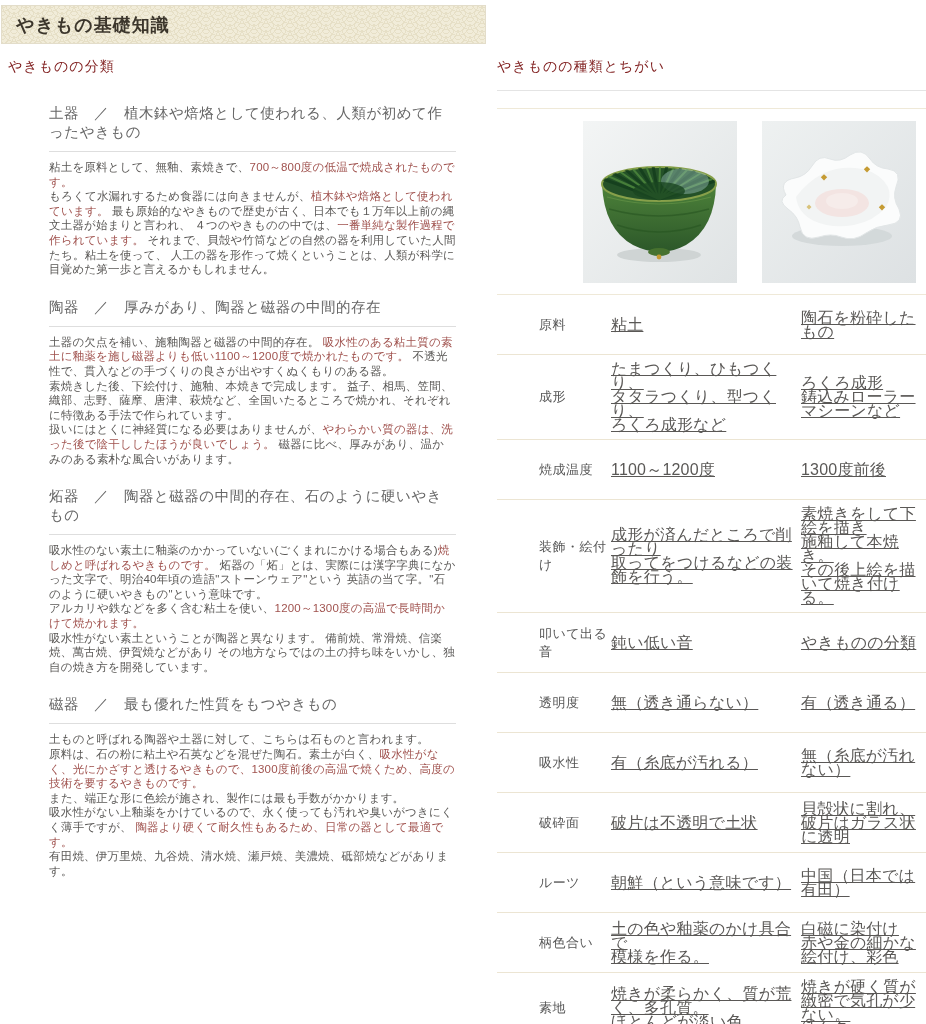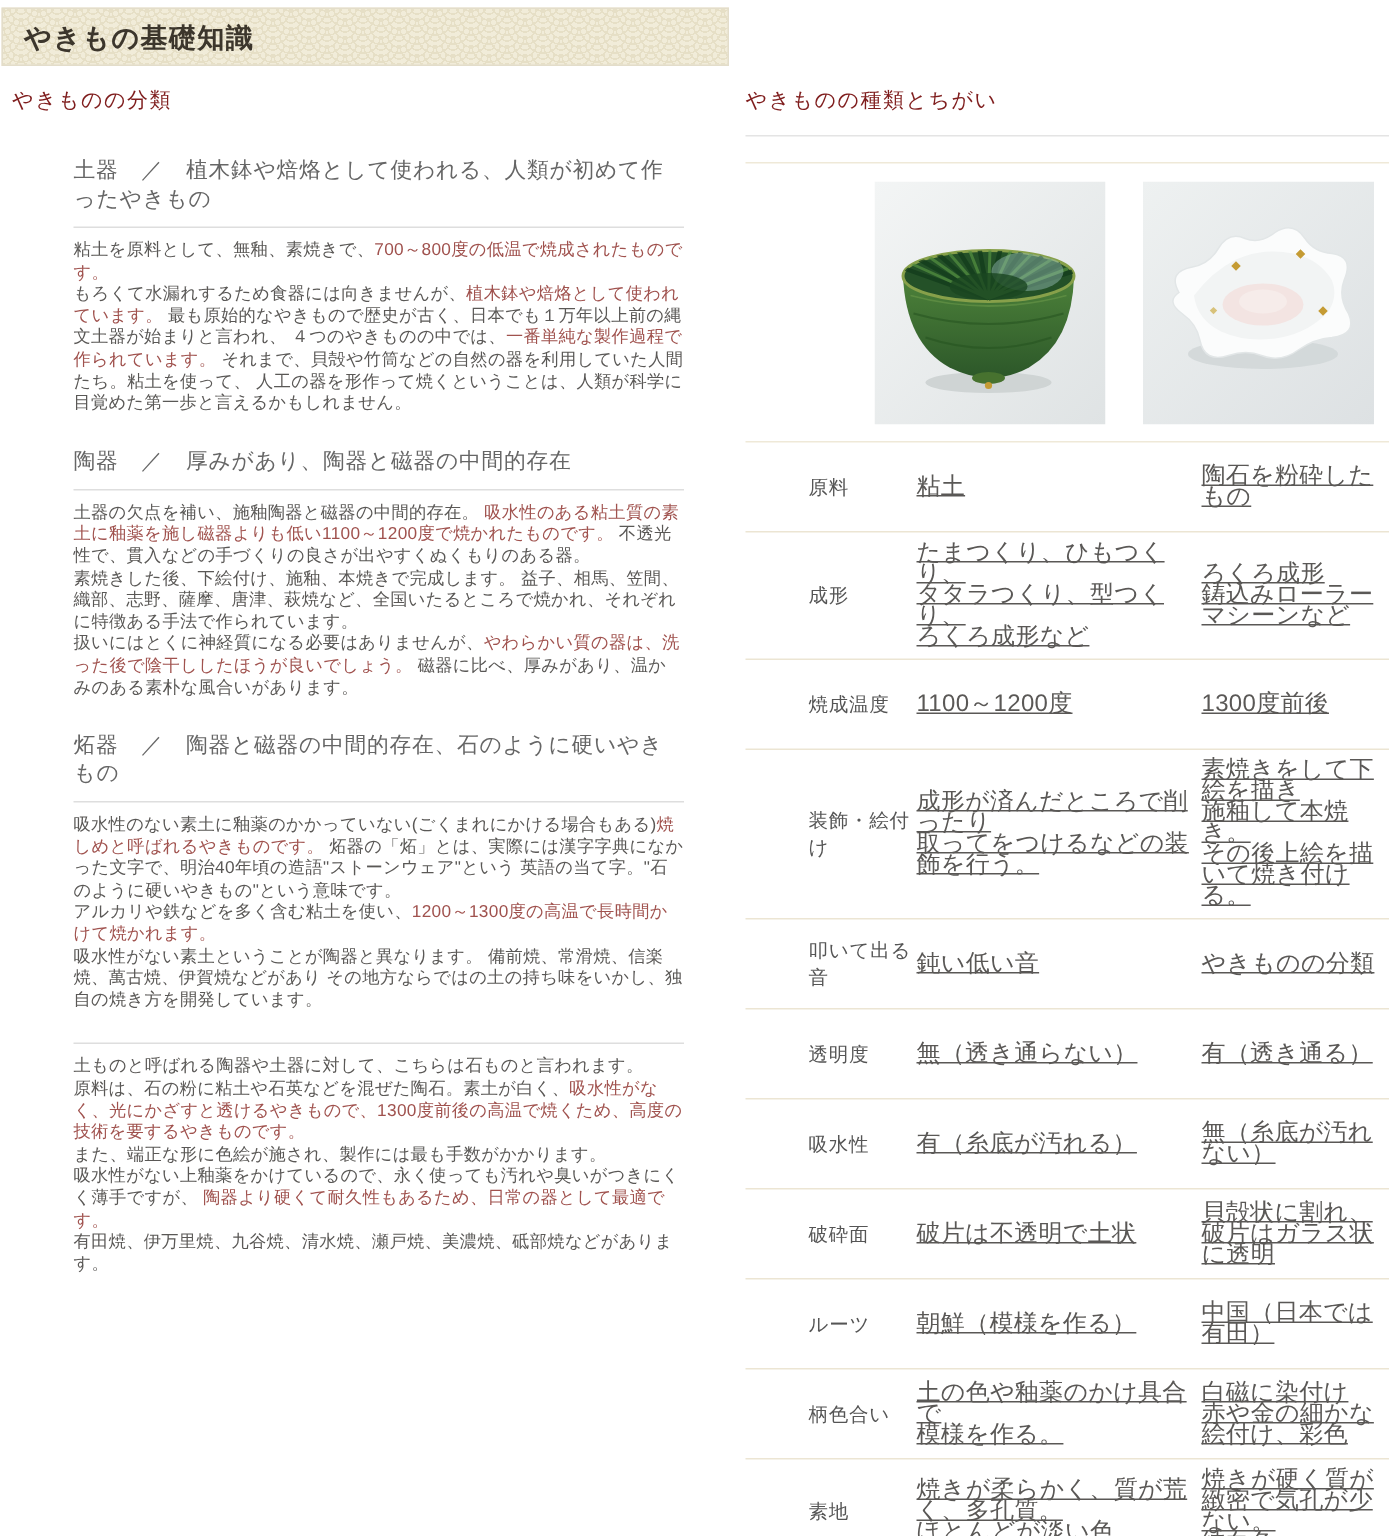--- a/index.html
+++ b/index.html
@@ -70,20 +70,21 @@
           <h3 class="sec-heading">陶器　／　厚みがあり、陶器と磁器の中間的存在</h3>
           <div class="rule"></div>
           <p class="sec-para"><span>土器の欠点を補い、施釉陶器と磁器の中間的存在。 </span><span class="em">吸水性のある粘土質の素土に釉薬を施し磁器よりも低い1100～1200度で焼かれたものです。</span><span> 不透光性で、貫入などの手づくりの良さが出やすくぬくもりのある器。</span><br><span>素焼きした後、下絵付け、施釉、本焼きで完成します。 益子、相馬、笠間、織部、志野、薩摩、唐津、萩焼など、全国いたるところで焼かれ、それぞれに特徴ある手法で作られています。</span><br><span>扱いにはとくに神経質になる必要はありませんが、</span><span class="em">やわらかい質の器は、洗った後で陰干ししたほうが良いでしょう。</span><span> 磁器に比べ、厚みがあり、温かみのある素朴な風合いがあります。</span></p>
         </div>
         <div class="section">
           <h3 class="sec-heading">炻器　／　陶器と磁器の中間的存在、石のように硬いやきもの</h3>
           <div class="rule"></div>
           <p class="sec-para"><span>吸水性のない素土に釉薬のかかっていない(ごくまれにかける場合もある)</span><span class="em">焼しめと呼ばれるやきものです。</span><span> 炻器の「炻」とは、実際には漢字字典になかった文字で、明治40年頃の造語"ストーンウェア"という 英語の当て字。"石のように硬いやきもの"という意味です。</span><br><span>アルカリや鉄などを多く含む粘土を使い、</span><span class="em">1200～1300度の高温で長時間かけて焼かれます。</span><br><span>吸水性がない素土ということが陶器と異なります。 備前焼、常滑焼、信楽焼、萬古焼、伊賀焼などがあり その地方ならではの土の持ち味をいかし、独自の焼き方を開発しています。</span></p>
         </div>
         <div class="section">
+          <h3 class="sec-heading">磁器　／　最も優れた性質をもつやきもの</h3>
           <div class="rule"></div>
           <p class="sec-para"><span>土ものと呼ばれる陶器や土器に対して、こちらは石ものと言われます。</span><br><span>原料は、石の粉に粘土や石英などを混ぜた陶石。素土が白く、</span><span class="em">吸水性がなく、光にかざすと透けるやきもので、1300度前後の高温で焼くため、高度の技術を要するやきものです。</span><br><span>また、端正な形に色絵が施され、製作には最も手数がかかります。</span><br><span>吸水性がない上釉薬をかけているので、永く使っても汚れや臭いがつきにくく薄手ですが、 </span><span class="em">陶器より硬くて耐久性もあるため、日常の器として最適です。</span><br><span>有田焼、伊万里焼、九谷焼、清水焼、瀬戸焼、美濃焼、砥部焼などがあります。</span></p>
         </div>
       </div>
   </div>
 
   <div class="right-col">
     <h2 class="col-title">やきものの種類とちがい</h2>
     <div class="gray-rule"></div>
     <div class="cream-rule"></div>
@@ -176,21 +177,21 @@
           <div class="tcell c1">有（糸底が汚れる）</div>
           <div class="tcell c2">無（糸底が汚れない）</div>
         </div>
         <div class="trow">
           <div class="tlabel">破砕面</div>
           <div class="tcell c1">破片は不透明で土状</div>
           <div class="tcell c2">貝殻状に割れ、<br>破片はガラス状に透明</div>
         </div>
         <div class="trow">
           <div class="tlabel">ルーツ</div>
-          <div class="tcell c1">朝鮮（模様を作る）</div>
+          <div class="tcell c1">朝鮮（という意味です）</div>
           <div class="tcell c2">中国（日本では有田）</div>
         </div>
         <div class="trow">
           <div class="tlabel">柄色合い</div>
           <div class="tcell c1">土の色や釉薬のかけ具合で<br>模様を作る。</div>
           <div class="tcell c2">白磁に染付け<br>赤や金の細かな絵付け、彩色</div>
         </div>
         <div class="trow">
           <div class="tlabel">素地</div>
           <div class="tcell c1">焼きが柔らかく、質が荒く、多孔質。<br>ほとんどが淡い色</div>

